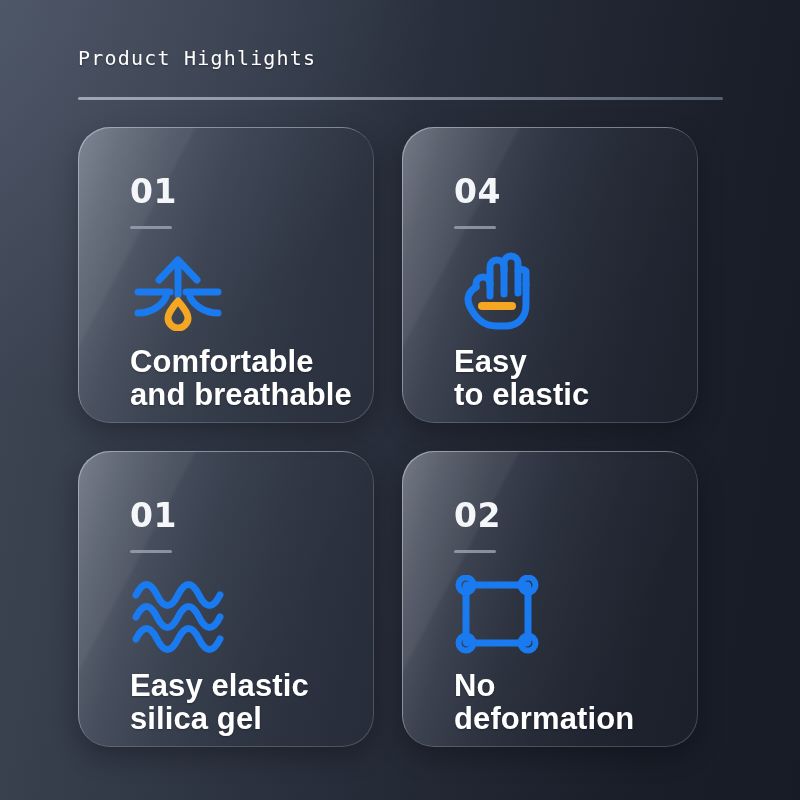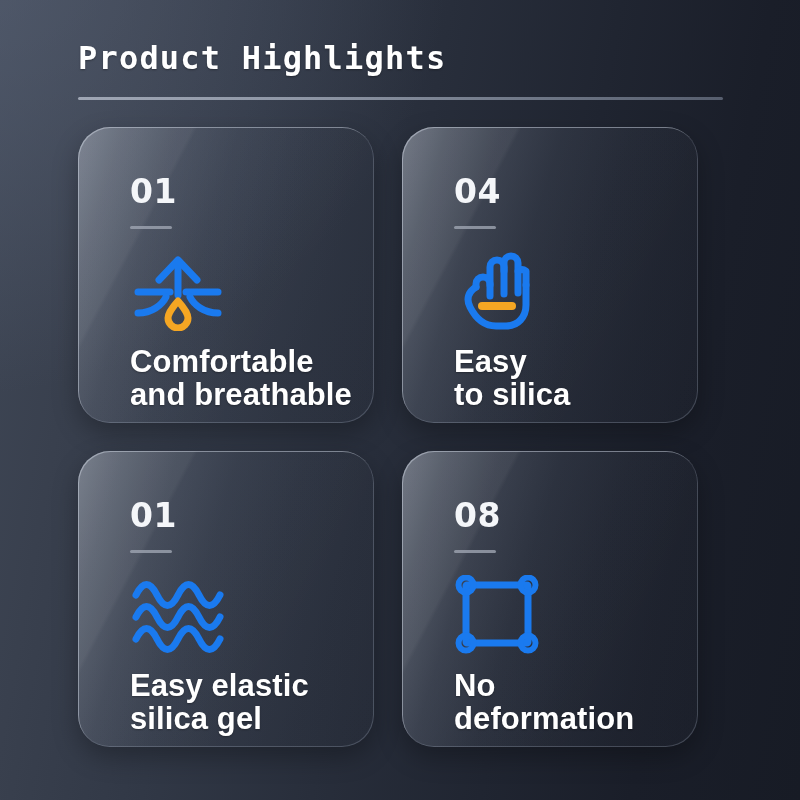--- a/index.html
+++ b/index.html
@@ -30,22 +30,22 @@
   }
 
   
   .header {
     position:absolute;
     left:78px; top:38px;
     width:644px;
   }
   .page-title {
     font-family:"DejaVu Sans Mono", monospace;
-    font-size:32px;
-    font-weight:bold;
+    font-size:20px;
+    font-weight:normal;
     letter-spacing:1.2px;
     color:#ffffff;
     line-height:40px;
     white-space:nowrap;
     text-shadow:0 1px 2px rgba(0,0,0,0.35);
   }
   .title-rule {
     position:absolute;
     left:78px; top:97px;
     width:645px; height:3px;
@@ -199,21 +199,21 @@
 
             <path d="M36 45 L36 16 A7 7 0 0 1 50 16 L50 20"></path>
             <path d="M50 43 L50 12 A7 7 0 0 1 64 12 L64 20"></path>
             <path d="M64 42 L64 20 A7 7 0 0 1 72 20 L72 34"></path>
           </g>
 
           <path d="M28 55 L58 55" fill="none" stroke="#f5a623" stroke-width="8" stroke-linecap="round"></path>
         </svg>
 
         <div class="card-label">Easy
-to silica</div>
+to elastic</div>
       </div>
     </div>
 
     <div class="card">
       <div class="card-inner">
         <div class="card-number">01</div>
         <div class="card-rule"></div>
 
         <svg class="card-icon" viewBox="0 0 96 80">
           <g fill="none" stroke="#1a7aef" stroke-width="7" stroke-linecap="round">
@@ -223,21 +223,21 @@
           </g>
         </svg>
 
         <div class="card-label">Easy elastic
 silica gel</div>
       </div>
     </div>
 
     <div class="card">
       <div class="card-inner">
-        <div class="card-number">08</div>
+        <div class="card-number">02</div>
         <div class="card-rule"></div>
 
         <svg class="card-icon" viewBox="0 0 96 80">
 
           <rect x="12" y="10" width="62" height="58" rx="1" fill="none" stroke="#1a7aef" stroke-width="7"></rect>
 
           <g fill="none" stroke="#1a7aef" stroke-width="6">
             <circle cx="12" cy="10" r="7.5"></circle>
             <circle cx="74" cy="10" r="7.5"></circle>
             <circle cx="12" cy="68" r="7.5"></circle>

